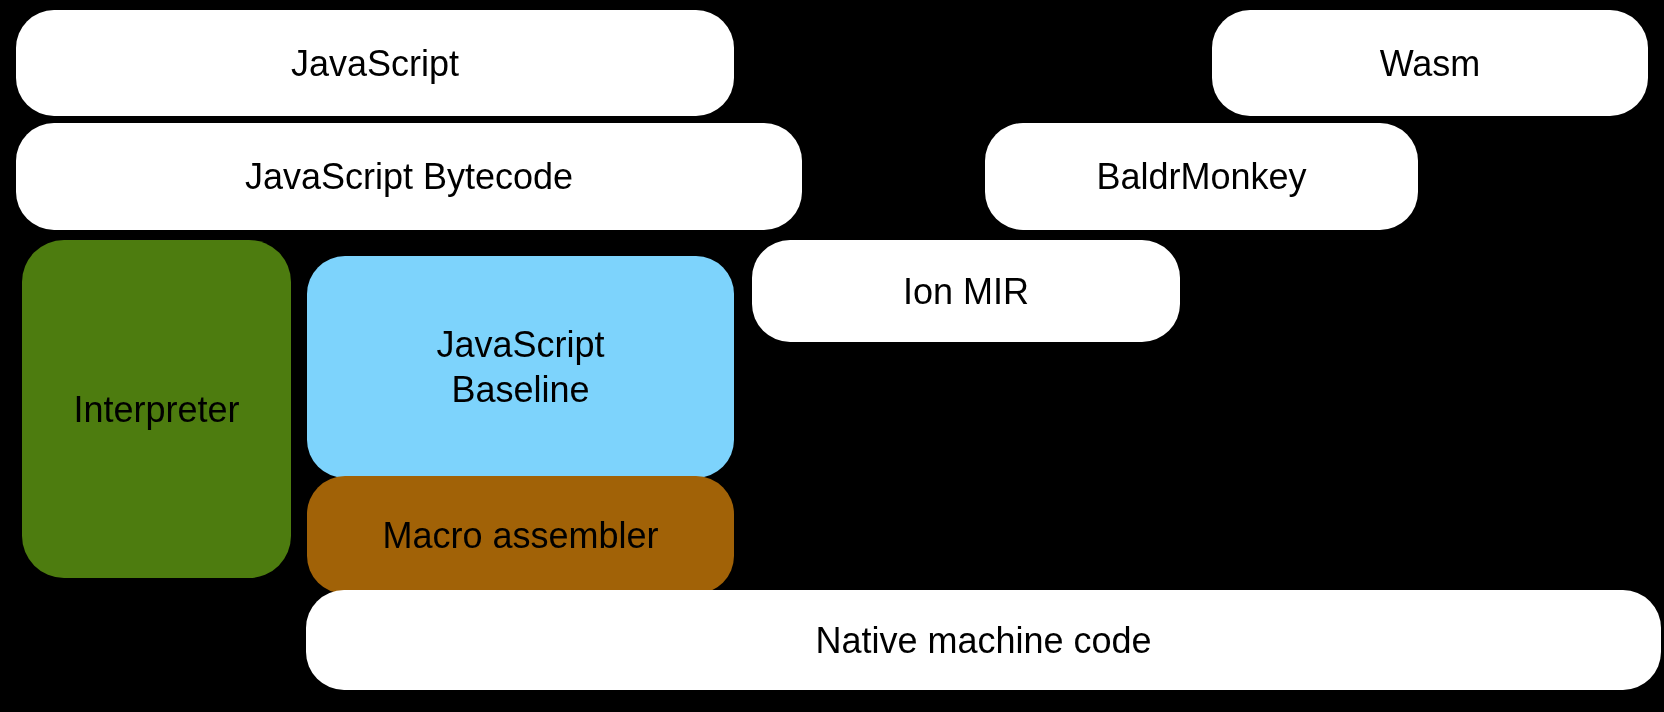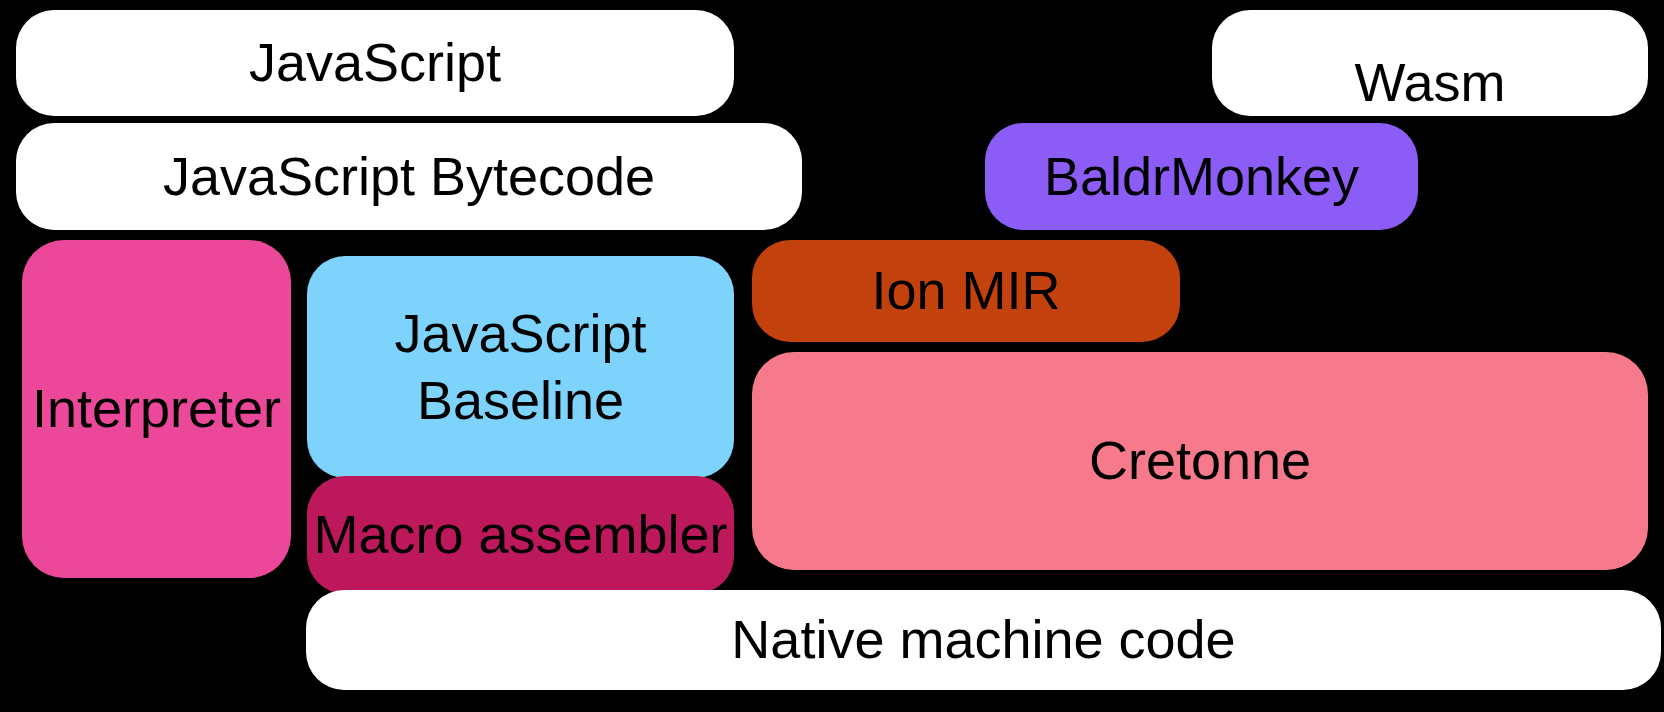--- a/index.html
+++ b/index.html
@@ -20,68 +20,65 @@
     background: #ffffff;
     border-radius: 38px;
     display: flex;
     align-items: center;
     justify-content: center;
     text-align: center;
     box-sizing: border-box;
   }
   .box .label {
     color: #000000;
-    font-size: 54px;
+    font-size: 36px;
     line-height: 1.25;
     white-space: nowrap;
   }
   .box.wrap .label {
     white-space: normal;
     max-width: 260px;
   }
 </style>
 </head>
 <body>
 
 <div class="canvas">
 
   <div class="box" style="left: 16px; top: 10px; width: 718px; height: 106px; background-color: rgb(255, 255, 255);">
     <span class="label">JavaScript</span>
   </div>
 
 
-  <div class="box" style="left: 1212px; top: 10px; width: 436px; height: 106px; background-color: rgb(255, 255, 255); align-items: flex-end;">
+  <div class="box" style="left: 1212px; top: 10px; width: 436px; height: 106px; background-color: rgb(255, 255, 255);">
     <span class="label">Wasm</span>
   </div>
 
   <div class="box" style="left: 16px; top: 123px; width: 786px; height: 107px; background-color: rgb(255, 255, 255);">
     <span class="label">JavaScript Bytecode</span>
   </div>
 
-  <div class="box" style="left: 985px; top: 123px; width: 433px; height: 107px; background-color: #8b5cf6;">
+  <div class="box" style="left: 985px; top: 123px; width: 433px; height: 107px; background-color: #ffffff;">
     <span class="label">BaldrMonkey</span>
   </div>
 
-  <div class="box" style="left: 22px; top: 240px; width: 269px; height: 338px; border-radius: 42px; background-color: #ec4899;">
+  <div class="box" style="left: 22px; top: 240px; width: 269px; height: 338px; border-radius: 42px; background-color: #4d7c0f;">
     <span class="label">Interpreter</span>
   </div>
 
   <div class="box wrap" style="left: 307px; top: 240px; width: 427px; height: 222px; background-color: #7dd3fc; margin-top: 16px;">
     <span class="label">JavaScript Baseline</span>
   </div>
 
-  <div class="box" style="left: 752px; top: 240px; width: 428px; height: 102px; background-color: #c2410c;">
+  <div class="box" style="left: 752px; top: 240px; width: 428px; height: 102px; background-color: #ffffff;">
     <span class="label">Ion MIR</span>
   </div>
 
-  <div class="box" style="left: 752px; top: 352px; width: 896px; height: 218px; border-radius: 42px; background-color: rgb(246, 122, 139);">
-    <span class="label">Cretonne</span>
-  </div>
 
-  <div class="box" style="left: 307px; top: 476px; width: 427px; height: 118px; background-color: #be185d;">
+  <div class="box" style="left: 307px; top: 476px; width: 427px; height: 118px; background-color: #a16207;">
     <span class="label">Macro assembler</span>
   </div>
 
   <div class="box" style="left: 306px; top: 590px; width: 1355px; height: 100px; background-color: rgb(255, 255, 255);">
     <span class="label">Native machine code</span>
   </div>
 
 </div>
 
 </body></html>

